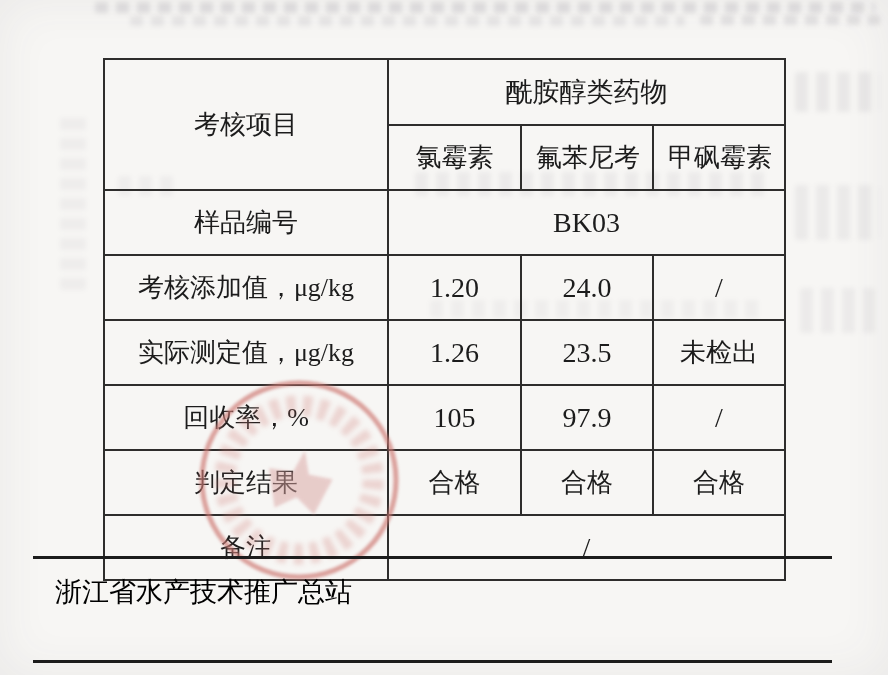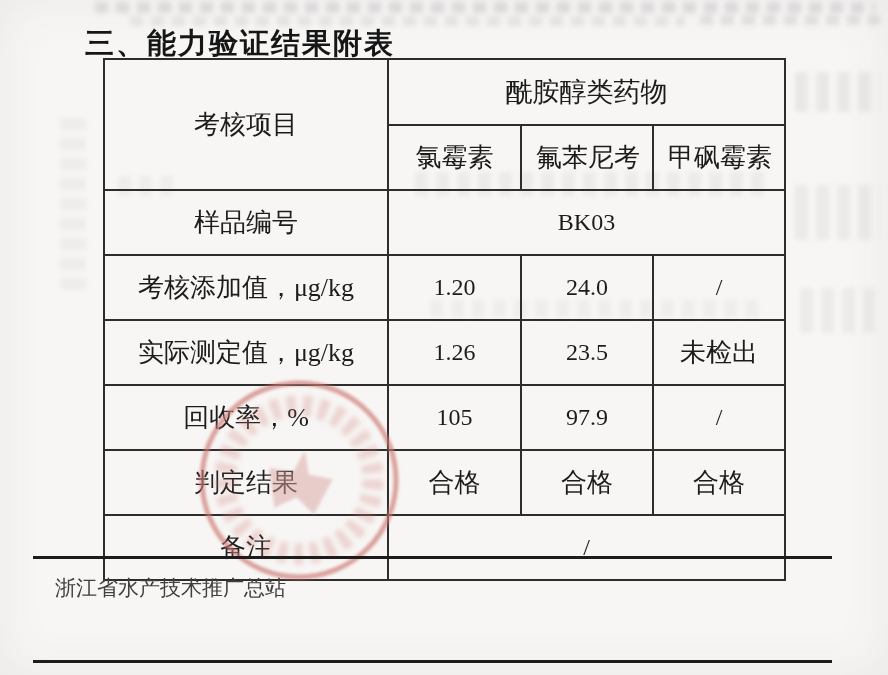--- a/index.html
+++ b/index.html
@@ -30,29 +30,29 @@
   table.results{
     position:absolute;left:103px;top:58px;width:681px;
     border-collapse:collapse;table-layout:fixed;
     font-size:26px;color:#1c1c1c;
   }
   table.results td{
     border:2px solid #2e2d2c;
     text-align:center;vertical-align:middle;padding:14px;
     white-space:nowrap;
   }
-  td.num{font-size:24px;margin-top:20px;}
+  td.num{font-size:28px;margin-top:20px;}
   .seal{position:absolute;left:196px;top:377px;width:206px;height:206px;pointer-events:none;}
   .rule{position:absolute;left:33px;width:799px;height:3px;background:#1c1c1c;}
   .rule.top{top:556px;}
   .rule.bottom{top:660px;}
   .issuers{
     position:absolute;left:55px;top:574px;width:790px;
     display:flex;
-    font-size:21px;color:#404040;white-space:nowrap;
+    font-size:27px;color:#000000;white-space:nowrap;
   }
   .issue-date{
     position:absolute;right:150px;top:626px;
     font-size:27px;color:#222;white-space:nowrap;
   }
 </style>
 </head>
 <body>
 
 <div class="page">
@@ -61,21 +61,20 @@
   <div class="bleed" style="left:130px;top:16px;width:555px;height:10px;opacity:.3;"></div>
   <div class="bleed" style="left:700px;top:15px;width:180px;height:10px;opacity:.38;"></div>
   <div class="bleed v" style="left:60px;top:110px;width:26px;height:180px;opacity:.18;"></div>
   <div class="bleed" style="left:795px;top:72px;width:85px;height:40px;opacity:.25;"></div>
   <div class="bleed" style="left:795px;top:185px;width:85px;height:55px;opacity:.22;"></div>
   <div class="bleed" style="left:800px;top:288px;width:75px;height:45px;opacity:.2;"></div>
   <div class="bleed" style="left:415px;top:172px;width:350px;height:24px;opacity:.2;"></div>
   <div class="bleed" style="left:118px;top:176px;width:60px;height:20px;opacity:.16;"></div>
   <div class="bleed" style="left:430px;top:300px;width:330px;height:18px;opacity:.15;"></div>
 
-  <h2 class="title">三、能力验证结果附表</h2>
 
   <table class="results">
     <colgroup>
       <col style="width:284px">
         <col style="width:133px">
         <col style="width:132px">
         <col style="width:132px">
     </colgroup>
     <tbody>
         <tr style="height:44px">

